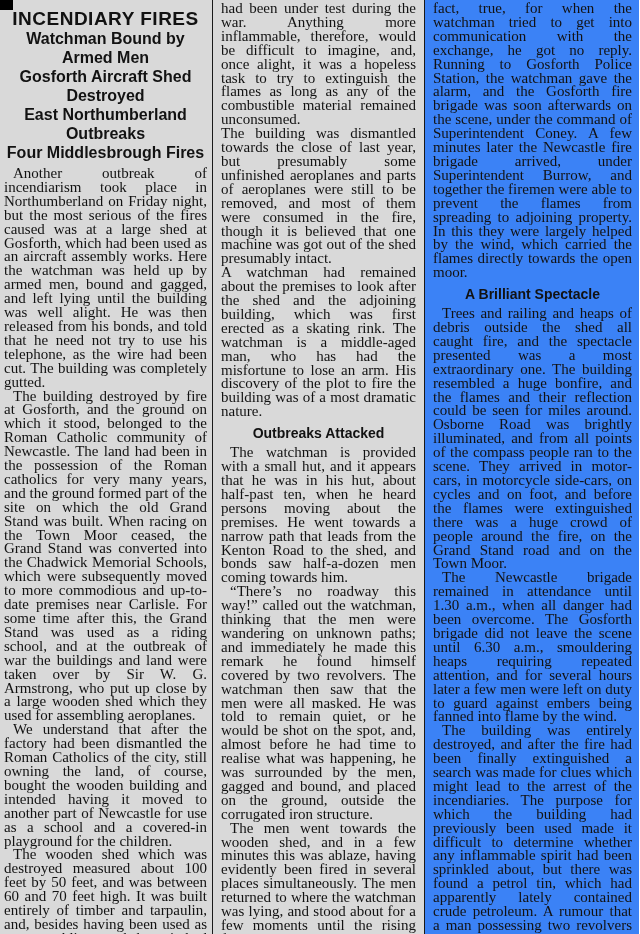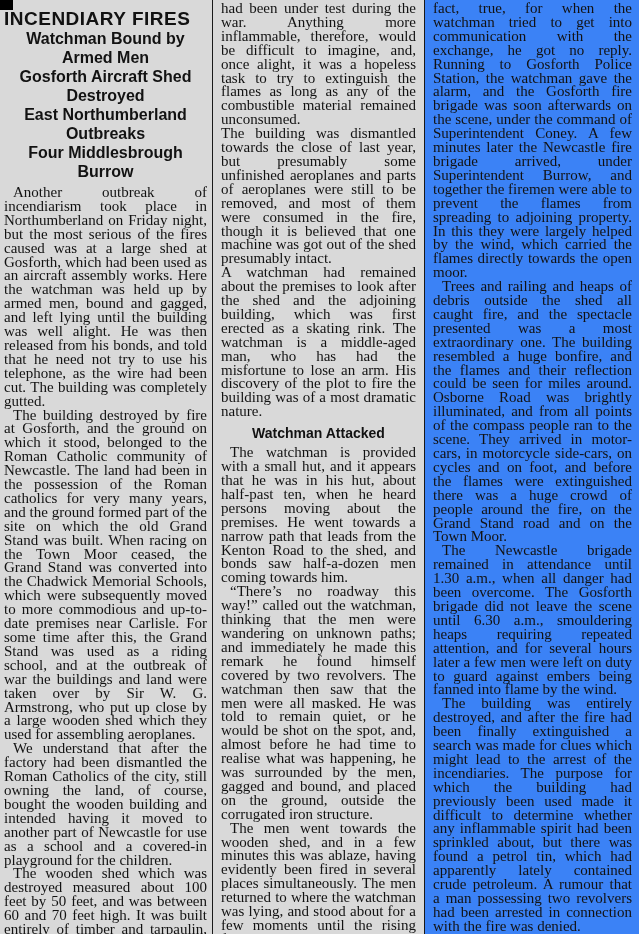--- a/index.html
+++ b/index.html
@@ -37,20 +37,21 @@
     background: #3b82f6;
     padding: 2px 7px 14px 8px;
   }
 
   .headline-block { padding-top: 6px; padding-bottom: 5px; }
   .headline-main {
     font-family: "Liberation Sans", sans-serif;
     font-weight: bold;
     font-size: 19px;
     line-height: 21px;
+    text-align: center;
     letter-spacing: 0.5px;
   }
   .headline-sub {
     font-family: "Liberation Sans", sans-serif;
     font-weight: bold;
     font-size: 16px;
     line-height: 19px;
     text-align: center;
   }
 
@@ -90,42 +91,43 @@
 <div class="page">
 
   <div class="scan-artifact"></div>
 
   <div class="col col-1">
     <div class="headline-block">
       <div class="headline-main">INCENDIARY FIRES</div>
       <div class="headline-sub">Watchman Bound by Armed Men</div>
       <div class="headline-sub">Gosforth Aircraft Shed Destroyed</div>
       <div class="headline-sub">East Northumberland Outbreaks</div>
-      <div class="headline-sub">Four Middlesbrough Burrow</div>
+      <div class="headline-sub">Four Middlesbrough Fires</div>
     </div>
     <p class="body-par indent">Another outbreak of incendiarism took place in Northumberland on Friday night, but the most serious of the fires caused was at a large shed at Gosforth, which had been used as an aircraft assembly works. Here the watchman was held up by armed men, bound and gagged, and left lying until the building was well alight. He was then released from his bonds, and told that he need not try to use his telephone, as the wire had been cut. The building was completely gutted.</p>
     <p class="body-par indent">The building destroyed by fire at Gosforth, and the ground on which it stood, belonged to the Roman Catholic community of Newcastle. The land had been in the possession of the Roman catholics for very many years, and the ground formed part of the site on which the old Grand Stand was built. When racing on the Town Moor ceased, the Grand Stand was converted into the Chadwick Memorial Schools, which were subsequently moved to more commodious and up-to-date premises near Carlisle. For some time after this, the Grand Stand was used as a riding school, and at the outbreak of war the buildings and land were taken over by Sir W. G. Armstrong, who put up close by a large wooden shed which they used for assembling aeroplanes.</p>
     <p class="body-par indent">We understand that after the factory had been dismantled the Roman Catholics of the city, still owning the land, of course, bought the wooden building and intended having it moved to another part of Newcastle for use as a school and a covered-in playground for the children.</p>
     <p class="body-par indent">The wooden shed which was destroyed measured about 100 feet by 50 feet, and was between 60 and 70 feet high. It was built entirely of timber and tarpaulin, and, besides having been used as an assembling workshop, it had been used as a paint and oil store. The structure had been well creosoted, and had had repeated outside protective applications of tar, and the interior was well saturated with oil and petrol from aeroplane engines that</p>
   </div>
 
   <div class="col col-2">
     <p class="body-par noindent">had been under test during the war. Anything more inflammable, therefore, would be difficult to imagine, and, once alight, it was a hopeless task to try to extinguish the flames as long as any of the combustible material remained unconsumed.</p>
     <p class="body-par noindent">The building was dismantled towards the close of last year, but presumably some unfinished aeroplanes and parts of aeroplanes were still to be removed, and most of them were consumed in the fire, though it is believed that one machine was got out of the shed presumably intact.</p>
     <p class="body-par noindent">A watchman had remained about the premises to look after the shed and the adjoining building, which was first erected as a skating rink. The watchman is a middle-aged man, who has had the misfortune to lose an arm. His discovery of the plot to fire the building was of a most dramatic nature.</p>
-    <h3 class="subheading">Watchman Attacked</h3>
+    <h3 class="subheading">Outbreaks Attacked</h3>
     <p class="body-par indent">The watchman is provided with a small hut, and it appears that he was in his hut, about half-past ten, when he heard persons moving about the premises. He went towards a narrow path that leads from the Kenton Road to the shed, and bonds saw half-a-dozen men coming towards him.</p>
     <p class="body-par indent">“There’s no roadway this way!” called out the watchman, thinking that the men were wandering on unknown paths; and immediately he made this remark he found himself covered by two revolvers. The watchman then saw that the men were all masked. He was told to remain quiet, or he would be shot on the spot, and, almost before he had time to realise what was happening, he was surrounded by the men, gagged and bound, and placed on the ground, outside the corrugated iron structure.</p>
     <p class="body-par indent">The men went towards the wooden shed, and in a few minutes this was ablaze, having evidently been fired in several places simultaneously. The men returned to where the watchman was lying, and stood about for a few moments until the rising flames showed that their work had been effectively accomplished. They then released the watchman from his bonds, and he began to run to where a telephone was installed, in order to give the alarm.</p>
     <p class="body-par indent">“You needn’t their to go to the telephone, because we have cut the wire,” shouted one of the men, as the party made off. This was, in</p>
   </div>
 
   <div class="col col-3">
     <div class="col-3-gray">
       <p class="body-par noindent">fact, true, for when the watchman tried to get into communication with the exchange, he got no reply. Running to Gosforth Police Station, the watchman gave the alarm, and the Gosforth fire brigade was soon afterwards on the scene, under the command of Superintendent Coney. A few minutes later the Newcastle fire brigade arrived, under Superintendent Burrow, and together the firemen were able to prevent the flames from spreading to adjoining property. In this they were largely helped by the wind, which carried the flames directly towards the open moor.</p>
+      <h3 class="subheading">A Brilliant Spectacle</h3>
       <p class="body-par indent">Trees and railing and heaps of debris outside the shed all caught fire, and the spectacle presented was a most extraordinary one. The building resembled a huge bonfire, and the flames and their reflection could be seen for miles around. Osborne Road was brightly illuminated, and from all points of the compass people ran to the scene. They arrived in motor-cars, in motorcycle side-cars, on cycles and on foot, and before the flames were extinguished there was a huge crowd of people around the fire, on the Grand Stand road and on the Town Moor.</p>
       <p class="body-par indent">The Newcastle brigade remained in attendance until 1.30 a.m., when all danger had been overcome. The Gosforth brigade did not leave the scene until 6.30 a.m., smouldering heaps requiring repeated attention, and for several hours later a few men were left on duty to guard against embers being fanned into flame by the wind.</p>
       <p class="body-par indent">The building was entirely destroyed, and after the fire had been finally extinguished a search was made for clues which might lead to the arrest of the incendiaries. The purpose for which the building had previously been used made it difficult to determine whether any inflammable spirit had been sprinkled about, but there was found a petrol tin, which had apparently lately contained crude petroleum. A rumour that a man possessing two revolvers had been arrested in connection with the fire was denied.</p>
     </div>
     <div class="attribution">
       <div>Evening Chronicle</div>
       <div class="date-line">- 9th April 1921</div>
     </div>
   </div>
 

